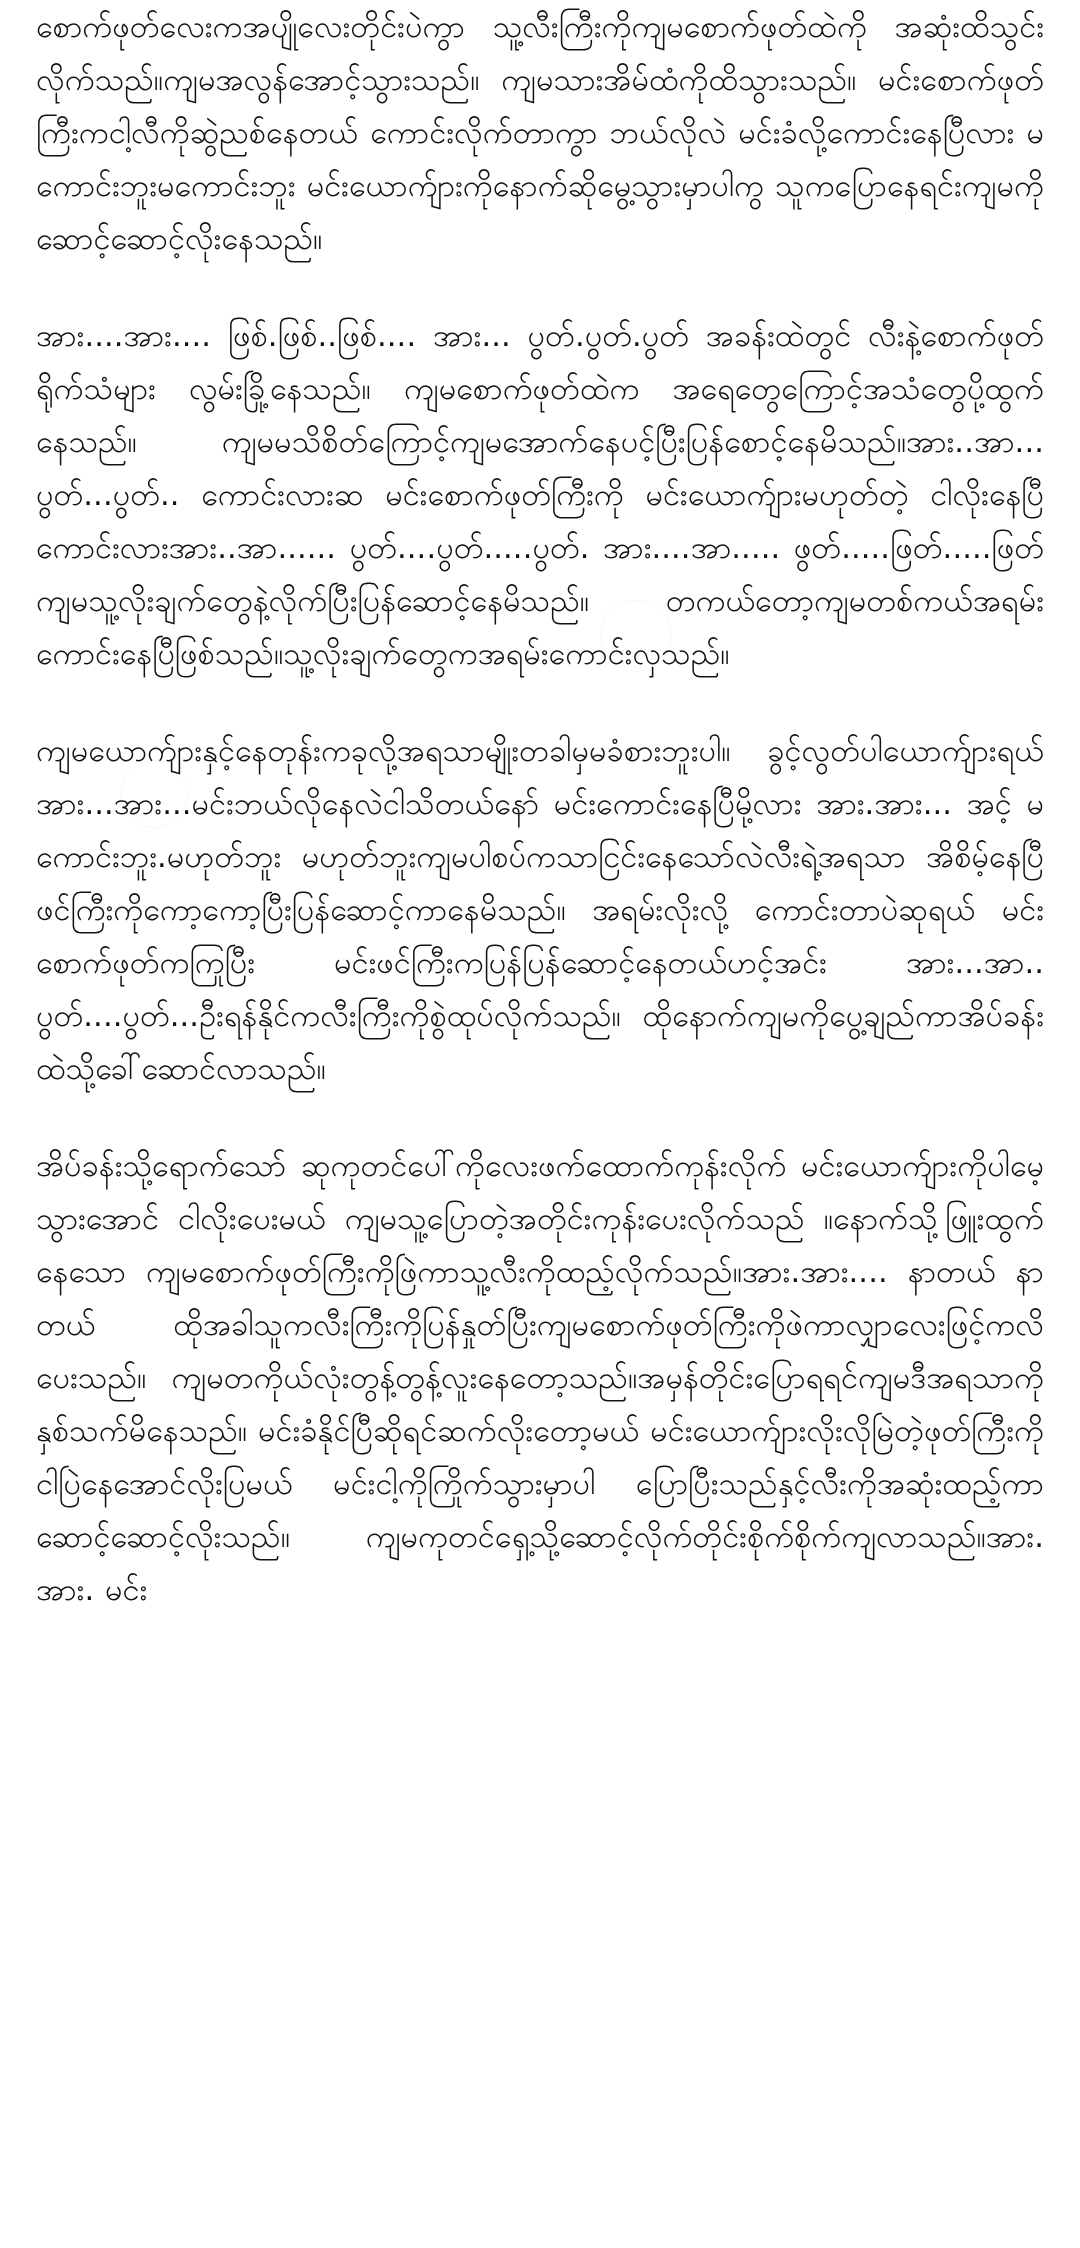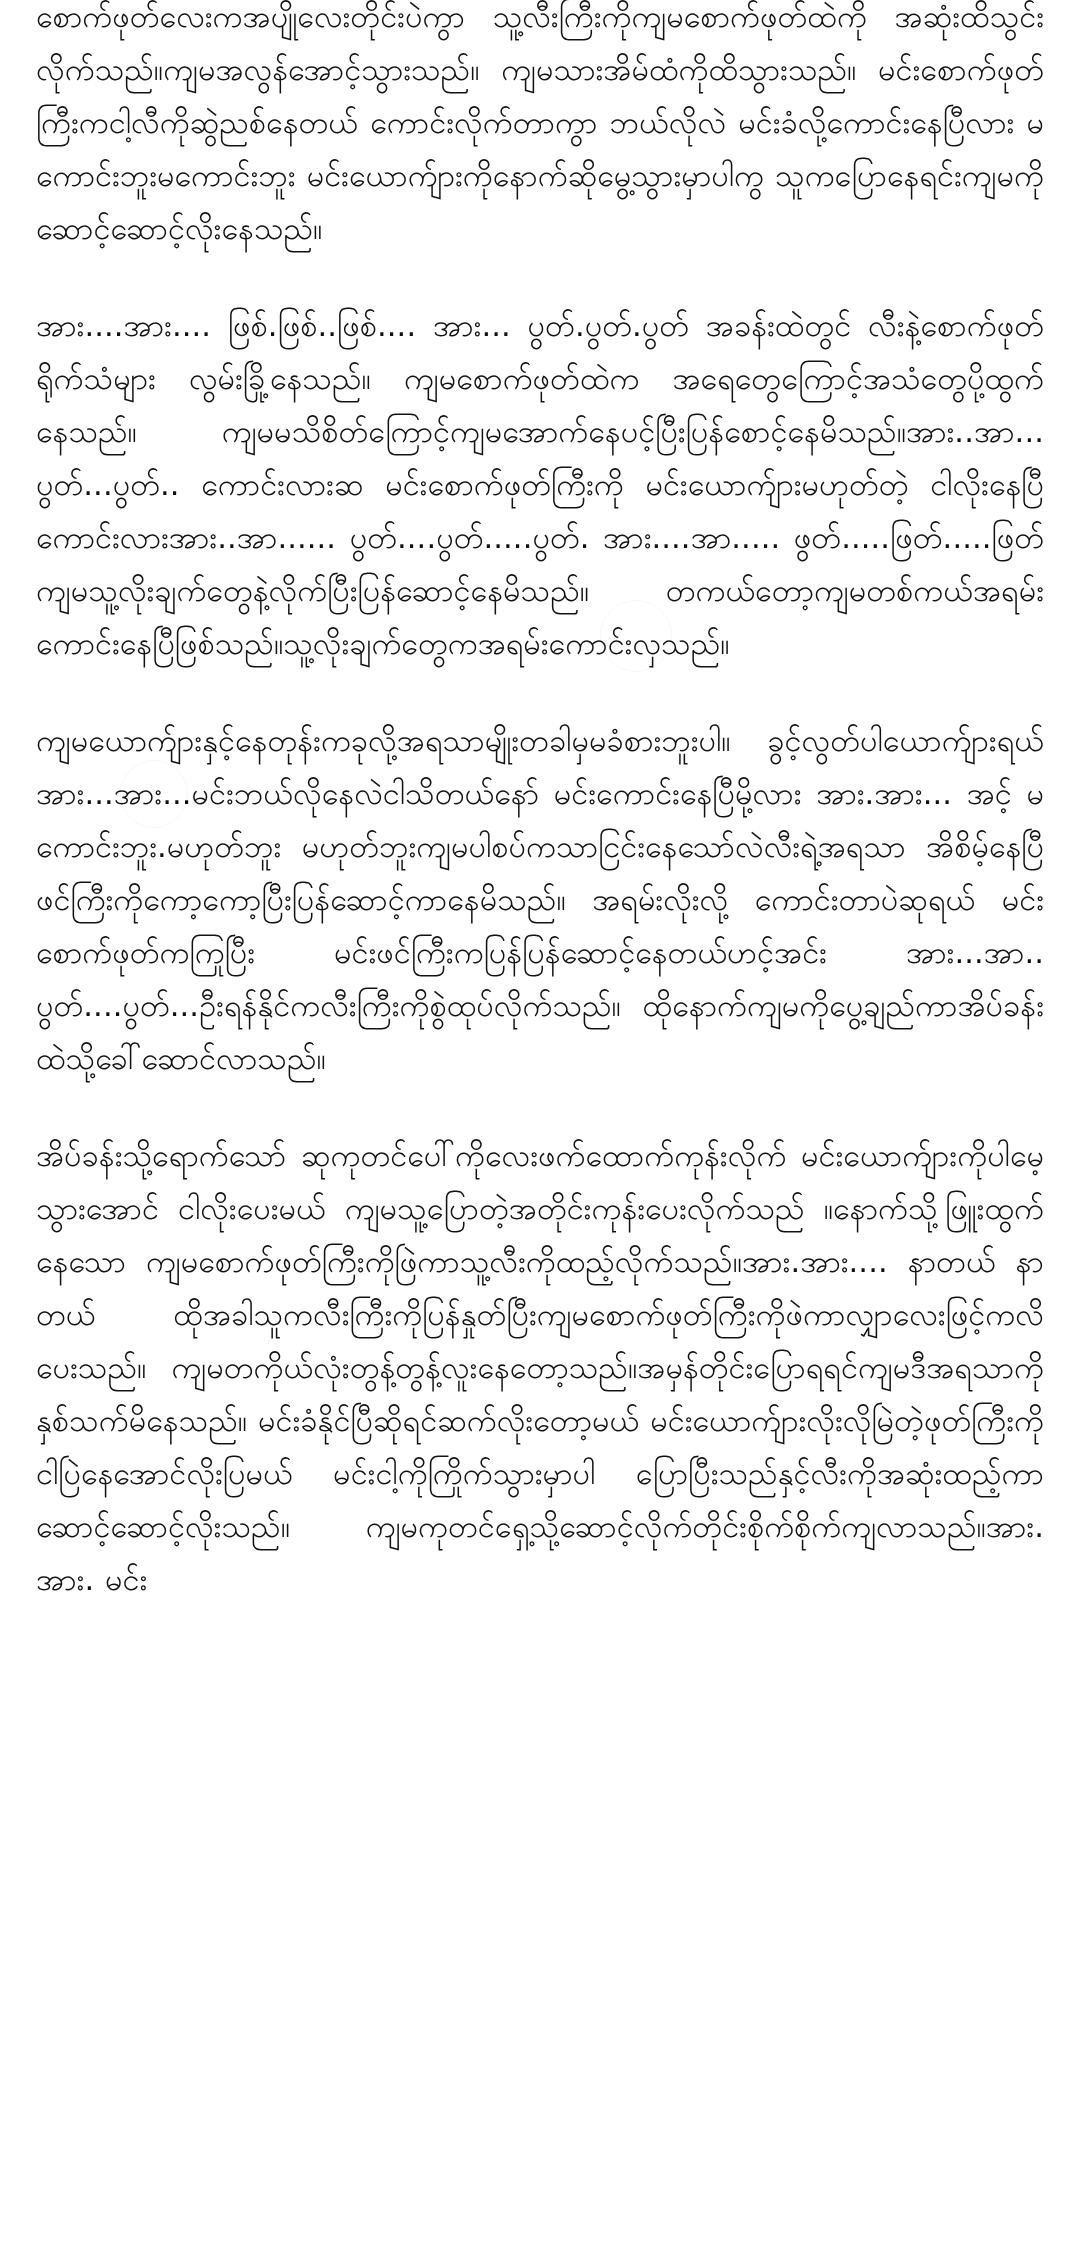--- a/index.html
+++ b/index.html
@@ -10,21 +10,21 @@
   body {
     width: 1080px;
     min-height: 2248px;
     font-family: "DejaVu Sans", "Liberation Sans", sans-serif;
     color: #0d0d0d;
   }
   .page {
     width: 1080px;
     min-height: 2248px;
     box-sizing: border-box;
-    padding: 4px 36px;
+    padding: 14px 36px;
     background: #ffffff;
     position: relative;
     overflow: hidden;
   }
   .doc-body {
     padding-top: 0;
   }
   .para {
     font-size: 30.5px;
     line-height: 53px;

